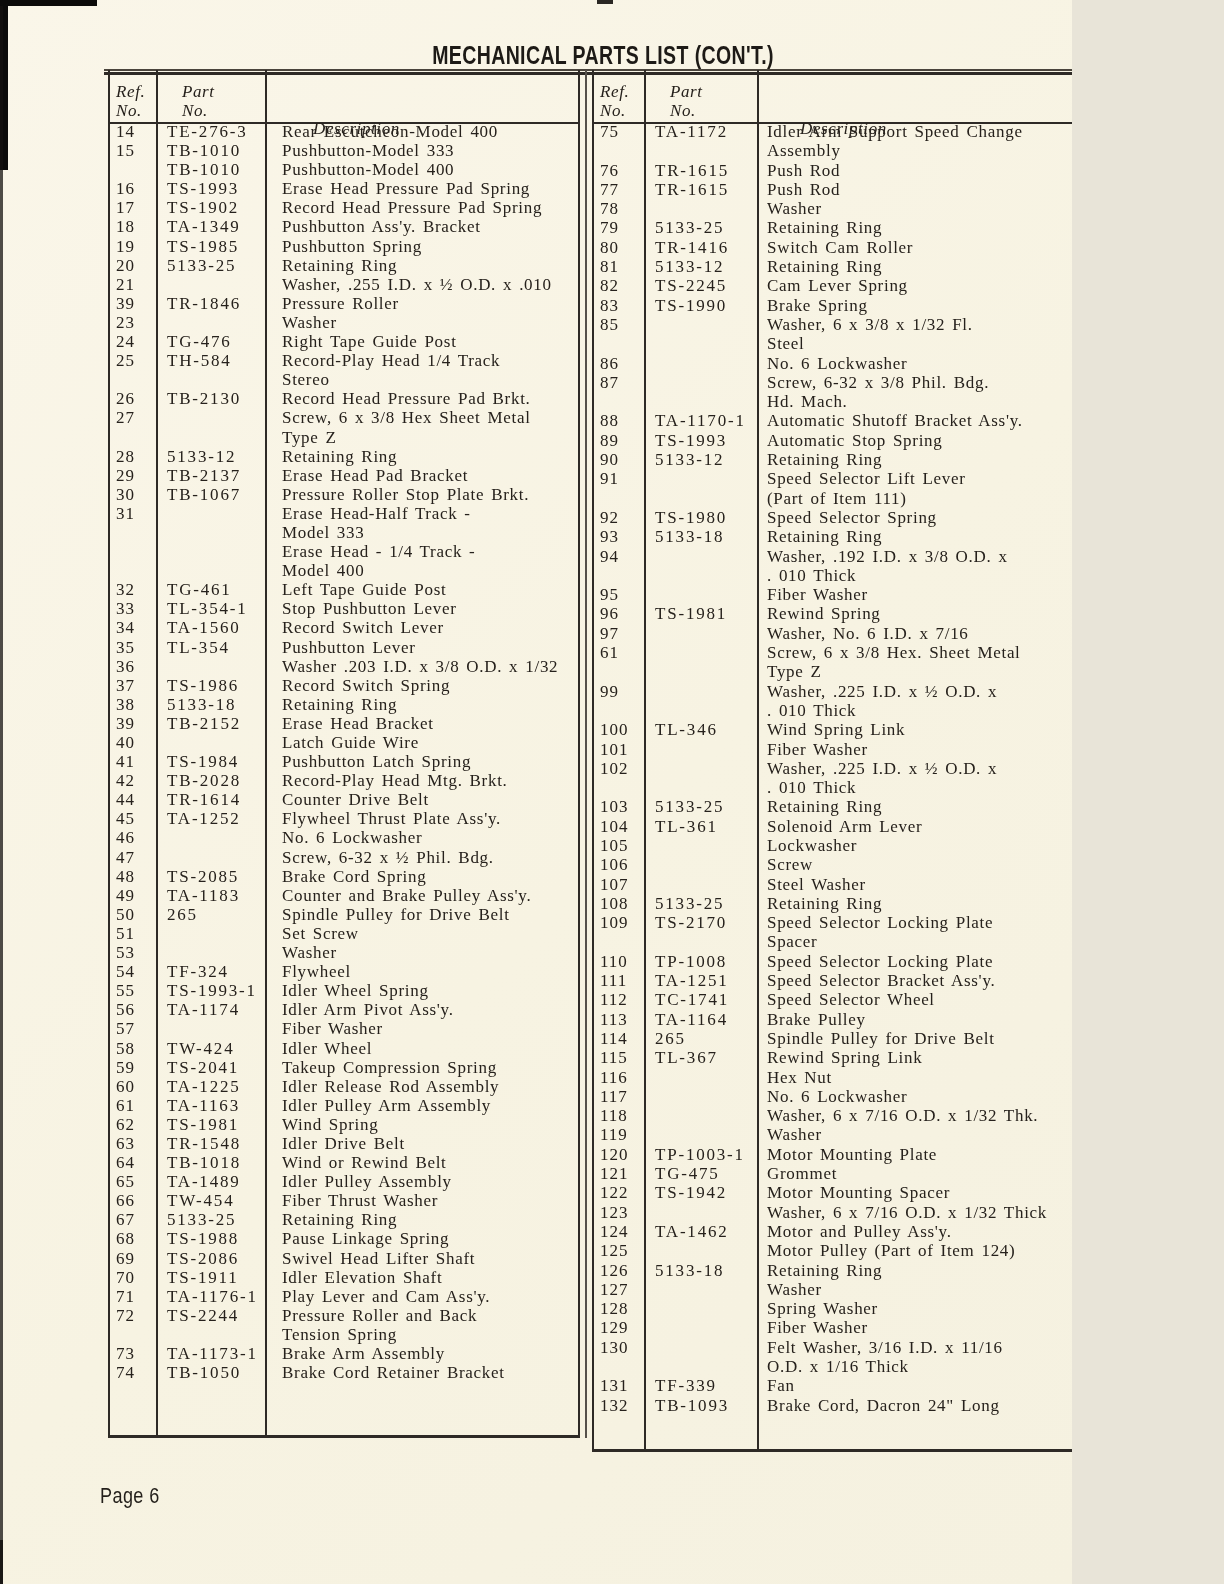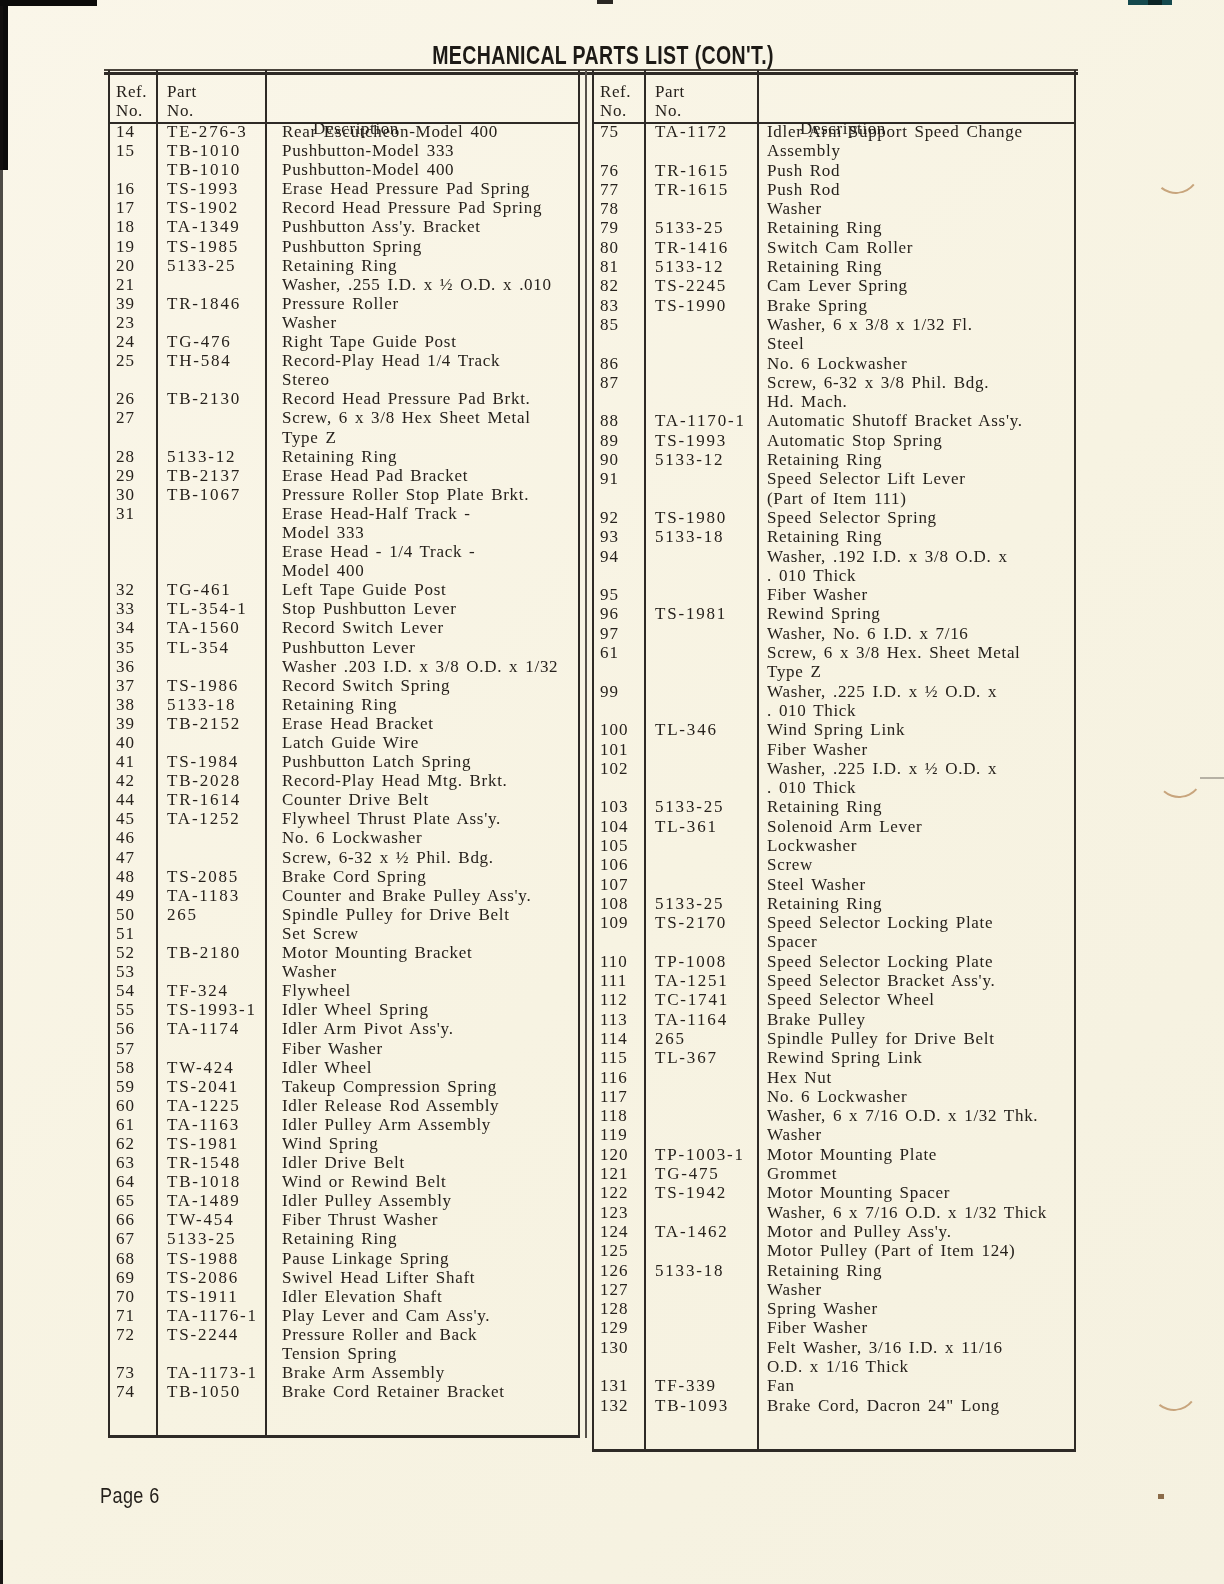--- a/index.html
+++ b/index.html
@@ -1,17 +1,17 @@
 <!DOCTYPE html>
 <html><head>
 <meta charset="utf-8">
 <style>
   html,body { margin:0; padding:0; background:#e8e4d8; }
   .page {
-    position:relative; width:1224px; height:1584px;
+    position:relative; width:1072px; height:1584px;
     background:linear-gradient(135deg, #faf6e9 0%, #f7f3e2 55%, #f5f1e0 100%);
     overflow:hidden;
     font-family:"Liberation Serif", serif;
     color:#26211c;
   }
   
   .title-wrap { position:absolute; top:41px; left:0; width:1206px; text-align:center; }
   .title-wrap > span {
     display:inline-block; white-space:nowrap;
     font-family:"Liberation Sans", sans-serif; font-weight:bold; font-size:25px;
@@ -28,24 +28,24 @@
     border:0 solid #2e2a26; border-left-width:2.5px; border-right-width:2.5px; border-bottom-width:3px;
   }
   #ltable { left:108px; width:472px; height:1368px; --lh:19.1px; --c1:48px; --c2:109px; --descpad:15px; --dhdr:46px; }
   #rtable { left:592px; width:484px; height:1382px; --lh:19.3px; --c1:52px; --c2:113px; --descpad:8px;  --dhdr:41px; }
   .vline { position:absolute; top:0; bottom:0; width:2px; background:#2e2a26; }
   #ltable .vl1 { left:46px; }  #ltable .vl2 { left:155px; }
   #rtable .vl1 { left:50px; }  #rtable .vl2 { left:163px; }
   .hsep { position:absolute; left:0; right:0; top:52px; height:2px; background:#2e2a26; }
 
   .thead { position:absolute; top:0; left:0; right:0; height:52px;
-    display:grid; grid-template-columns: var(--c1) var(--c2) 1fr; }
+    display:grid; grid-template-columns: var(--c1) var(--c2) 1fr; font-style: italic; }
   .hcell { font-size:17px; line-height:19px; padding-top:12px; letter-spacing:0.6px; }
   .hc1 { padding-left:6px; }
-  .hc2 { padding-left:9px; }
+  .hc2 { padding-left:9px;margin-left:15px; }
   .hc3 { padding-top:49px; padding-left:var(--dhdr); }
 
   .tbody { position:absolute; top:52px; left:0; right:0; }
   .trow { display:grid; grid-template-columns: var(--c1) var(--c2) 1fr; height:var(--lh); }
   .c { white-space:nowrap; font-size:17px; line-height:var(--lh); }
   .ref  { padding-left:6px;  letter-spacing:1px; }
   .part { padding-left:9px;  letter-spacing:1.8px; }
   .desc { padding-left:var(--descpad); letter-spacing:0.7px; word-spacing:2px; }
 
   
@@ -326,25 +326,20 @@
           <span class="c ref">50</span>
           <span class="c part">265</span>
           <span class="c desc">Spindle Pulley for Drive Belt</span>
         </div>
         <div class="trow">
           <span class="c ref">51</span>
           <span class="c part"></span>
           <span class="c desc">Set Screw</span>
         </div>
         <div class="trow">
-          <span class="c ref">52</span>
-          <span class="c part">TB-2180</span>
-          <span class="c desc">Motor Mounting Bracket</span>
-        </div>
-        <div class="trow">
           <span class="c ref">53</span>
           <span class="c part"></span>
           <span class="c desc">Washer</span>
         </div>
         <div class="trow">
           <span class="c ref">54</span>
           <span class="c part">TF-324</span>
           <span class="c desc">Flywheel</span>
         </div>
         <div class="trow">

